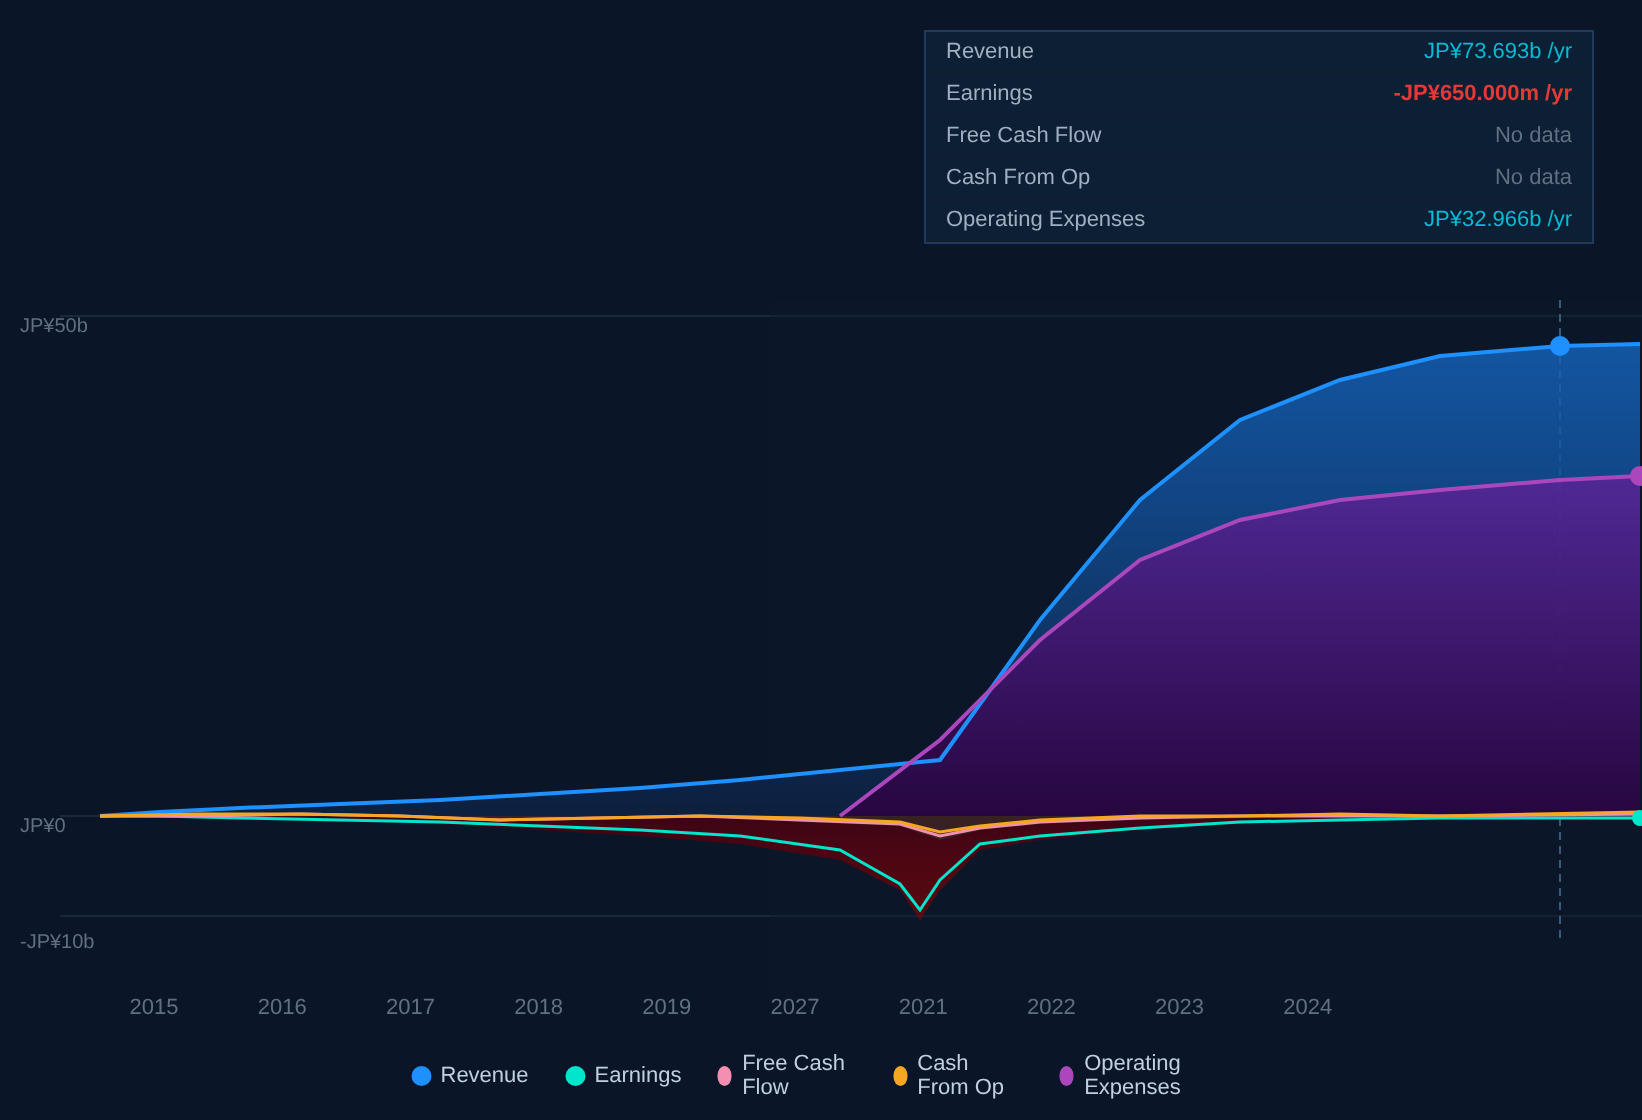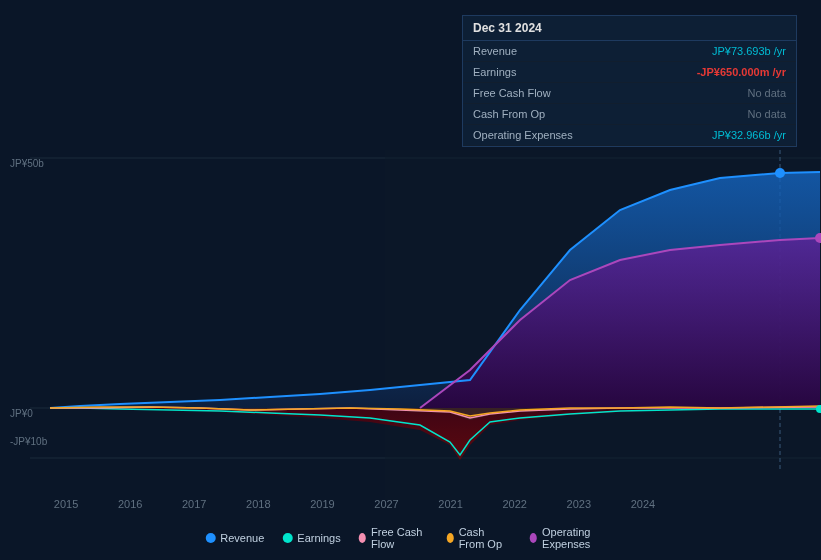--- a/index.html
+++ b/index.html
@@ -69,21 +69,21 @@
     
     .y-label {
       position: absolute;
       color: #607080;
       font-size: 10px;
       left: 10px;
     }
 
     .y-label-50 { top: 158px; }
     .y-label-0 { top: 408px; }
-    .y-label-neg10 { top: 436px; }
+    .y-label-neg10 { top: 466px; }
 
     .x-label {
       color: #607080;
       font-size: 11px;
     }
 
     
     .legend {
       position: absolute;
       bottom: 10px;
@@ -126,21 +126,20 @@
       stroke-width: 1;
       stroke-dasharray: 4,3;
     }
   </style>
 </head>
 <body>
 
 <div class="chart-container">
 
   <div class="tooltip-box">
-    <div class="tooltip-header">Dec 31 2024</div>
     <div class="tooltip-row">
       <span class="tooltip-label">Revenue</span>
       <span class="tooltip-value cyan">JP¥73.693b /yr</span>
     </div>
     <div class="tooltip-row">
       <span class="tooltip-label">Earnings</span>
       <span class="tooltip-value red">-JP¥650.000m /yr</span>
     </div>
     <div class="tooltip-row">
       <span class="tooltip-label">Free Cash Flow</span>
@@ -203,21 +202,21 @@
 
     <path d="M50,258 L100,257 L150,257 L200,258 L250,260 L300,259 L350,258 L400,259 L450,261 L470,266 L490,263 L520,260 L570,258 L620,258 L670,257 L720,258 L820,256" fill="none" stroke="#f5a623" stroke-width="1.5"></path>
 
     <circle cx="780" cy="23" r="5" fill="#1e90ff"></circle>
 
     <circle cx="820" cy="88" r="5" fill="#ab47bc"></circle>
 
     <circle cx="820" cy="259" r="4" fill="#00e5cc"></circle>
   </svg>
 
-  <div style="position:absolute; bottom:50px; left:4px; width:701px; display:flex; justify-content:space-around; padding:0 30px;">
+  <div style="position:absolute; bottom:50px; left:15px; width:701px; display:flex; justify-content:space-around; padding:0 30px;">
     <span class="x-label">2015</span>
     <span class="x-label">2016</span>
     <span class="x-label">2017</span>
     <span class="x-label">2018</span>
     <span class="x-label">2019</span>
     <span class="x-label">2027</span>
     <span class="x-label">2021</span>
     <span class="x-label">2022</span>
     <span class="x-label">2023</span>
     <span class="x-label">2024</span>

